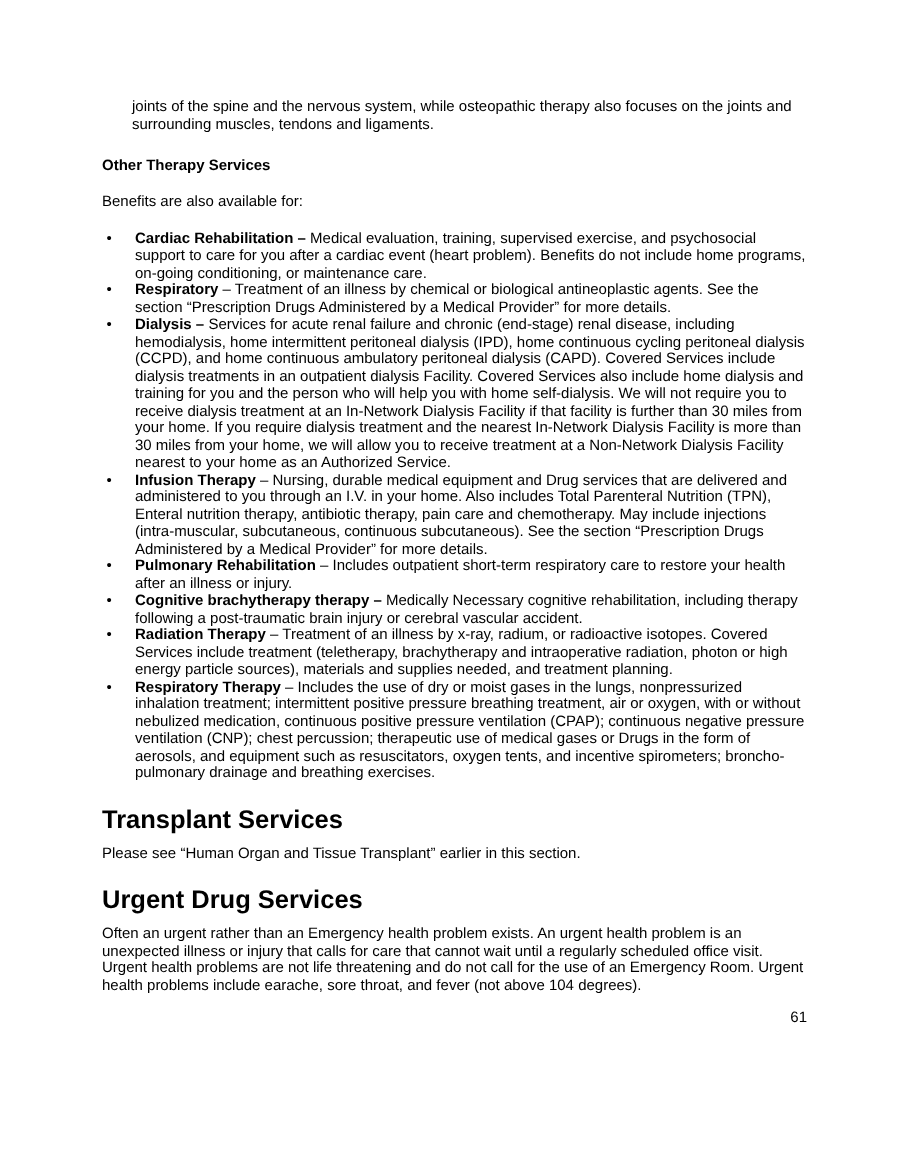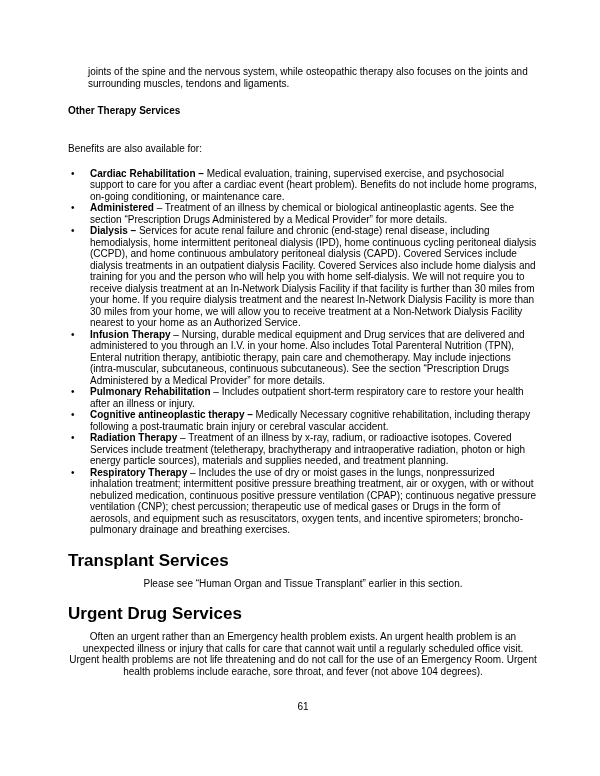--- a/index.html
+++ b/index.html
@@ -26,21 +26,21 @@
   .continuation {
     margin-left: 20px;
   }
   h2.section-heading {
     font-size: 10px;
     line-height: 16px;
     font-weight: bold;
     margin: 14px 0 0 0;
   }
   .lead {
-    margin-top: 24px;
+    margin-top: 10px;
   }
   ul.benefit-list {
     list-style: none;
     margin: 13px 0 0 0;
     padding: 0;
   }
   ul.benefit-list li {
     position: relative;
     padding-left: 22px;
   }
@@ -51,60 +51,59 @@
   }
   .term { font-weight: bold; }
   h1.major-heading {
     font-size: 17px;
     line-height: 19px;
     font-weight: bold;
     margin: 15px 0 0 0;
   }
   .after-heading {
     margin-top: 8px;
-    text-align: center;
   }
   .benefits-lead {
     margin-top: 11px;
   }
   .page-number {
-    margin-top: 24px;
-    text-align: center;
+    margin-top: 10px;
+    text-align: right;
   }
 </style>
 </head>
 <body>
 
 <div class="page">
   <div class="content">
 
     <p class="continuation">joints of the spine and the nervous system, while osteopathic therapy also focuses on the joints and surrounding muscles, tendons and ligaments.</p>
 
     <h2 class="section-heading">Other Therapy Services</h2>
 
     <p class="lead">Benefits are also available for:</p>
 
     <ul class="benefit-list">
       <li>
         <span class="marker">•</span><span class="term">Cardiac Rehabilitation –</span><span class="rest"> Medical evaluation, training, supervised exercise, and psychosocial support to care for you after a cardiac event (heart problem).  Benefits do not include home programs, on-going conditioning, or maintenance care.</span>
       </li>
       <li>
-        <span class="marker">•</span><span class="term">Administered</span><span class="rest"> – Treatment of an illness by chemical or biological antineoplastic agents. See the section “Prescription Drugs Administered by a Medical Provider” for more details.</span>
+        <span class="marker">•</span><span class="term">Respiratory</span><span class="rest"> – Treatment of an illness by chemical or biological antineoplastic agents. See the section “Prescription Drugs Administered by a Medical Provider” for more details.</span>
       </li>
       <li>
         <span class="marker">•</span><span class="term">Dialysis –</span><span class="rest"> Services for acute renal failure and chronic (end-stage) renal disease, including hemodialysis, home intermittent peritoneal dialysis (IPD), home continuous cycling peritoneal dialysis (CCPD), and home continuous ambulatory peritoneal dialysis (CAPD).  Covered Services include dialysis treatments in an outpatient dialysis Facility.  Covered Services also include home dialysis and training for you and the person who will help you with home self-dialysis.  We will not require you to receive dialysis treatment at an In-Network Dialysis Facility if that facility is further than 30 miles from your home.  If you require dialysis treatment and the nearest In-Network Dialysis Facility is more than 30 miles from your home, we will allow you to receive treatment at a Non-Network Dialysis Facility nearest to your home as an Authorized Service.</span>
       </li>
       <li>
         <span class="marker">•</span><span class="term">Infusion Therapy</span><span class="rest"> – Nursing, durable medical equipment and Drug services that are delivered and administered to you through an I.V. in your home. Also includes Total Parenteral Nutrition (TPN), Enteral nutrition therapy, antibiotic therapy, pain care and chemotherapy. May include injections (intra-muscular, subcutaneous, continuous subcutaneous). See the section “Prescription Drugs Administered by a Medical Provider” for more details.</span>
       </li>
       <li>
         <span class="marker">•</span><span class="term">Pulmonary Rehabilitation</span><span class="rest"> – Includes outpatient short-term respiratory care to restore your health after an illness or injury.</span>
       </li>
       <li>
-        <span class="marker">•</span><span class="term">Cognitive antineoplastic therapy –</span><span class="rest"> Medically Necessary cognitive rehabilitation, including therapy following a post-traumatic brain injury or cerebral vascular accident.</span>
+        <span class="marker">•</span><span class="term">Cognitive brachytherapy therapy –</span><span class="rest"> Medically Necessary cognitive rehabilitation, including therapy following a post-traumatic brain injury or cerebral vascular accident.</span>
       </li>
       <li>
         <span class="marker">•</span><span class="term">Radiation Therapy</span><span class="rest"> – Treatment of an illness by x-ray, radium, or radioactive isotopes. Covered Services include treatment (teletherapy, brachytherapy and intraoperative radiation, photon or high energy particle sources), materials and supplies needed, and treatment planning.</span>
       </li>
       <li>
         <span class="marker">•</span><span class="term">Respiratory Therapy</span><span class="rest"> – Includes the use of dry or moist gases in the lungs, nonpressurized inhalation treatment; intermittent positive pressure breathing treatment, air or oxygen, with or without nebulized medication, continuous positive pressure ventilation (CPAP); continuous negative pressure ventilation (CNP); chest percussion; therapeutic use of medical gases or Drugs in the form of aerosols, and equipment such as resuscitators, oxygen tents, and incentive spirometers; broncho-pulmonary drainage and breathing exercises.</span>
       </li>
     </ul>
 
     <h1 class="major-heading">Transplant Services</h1>

